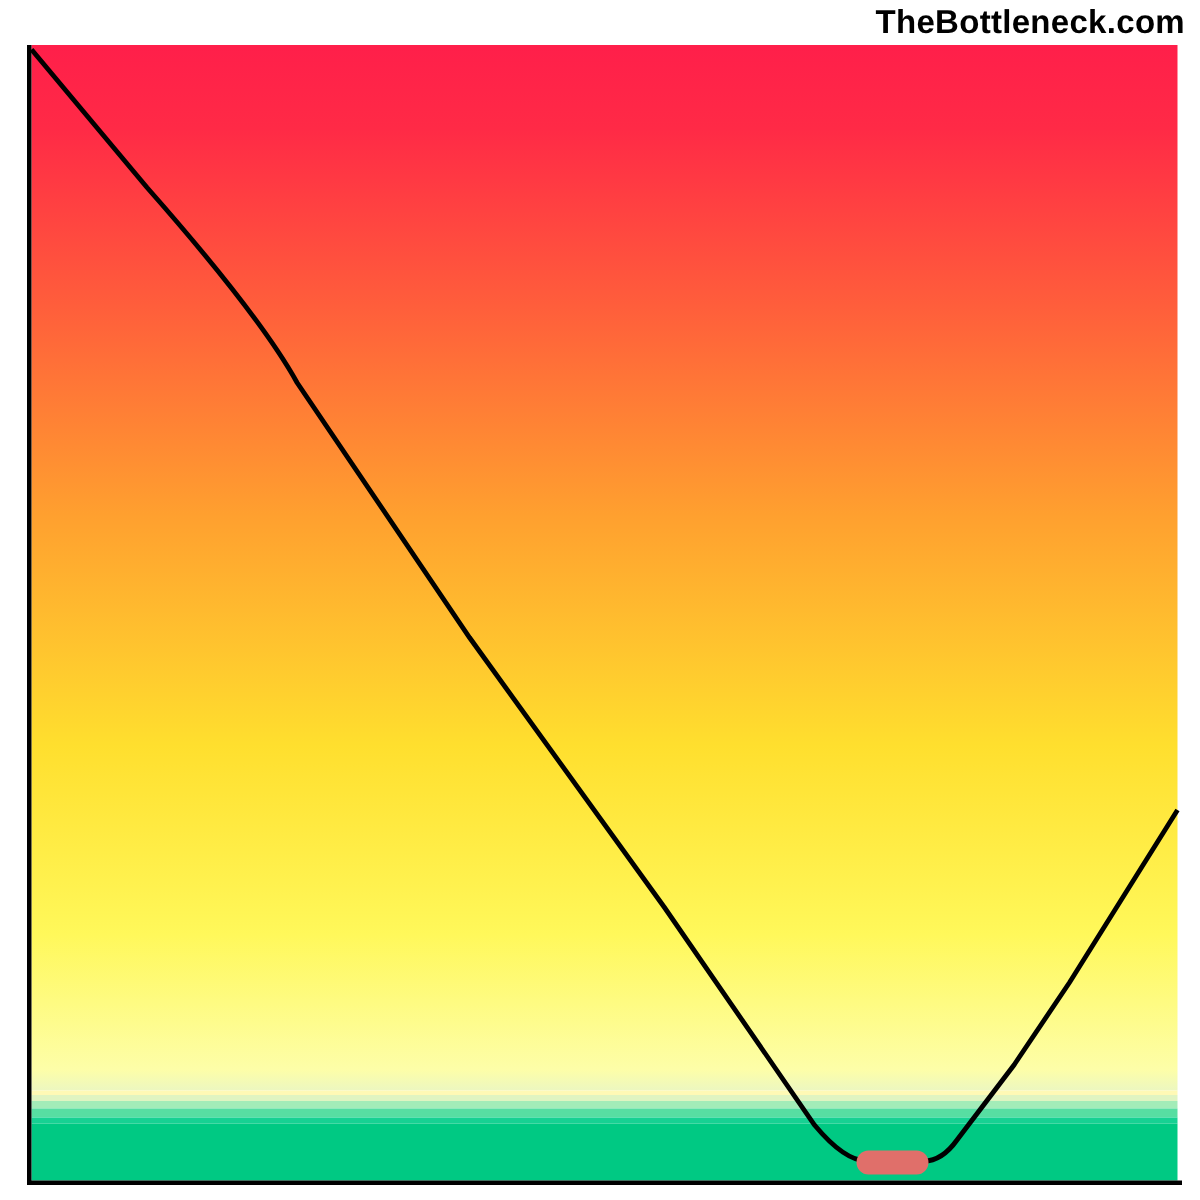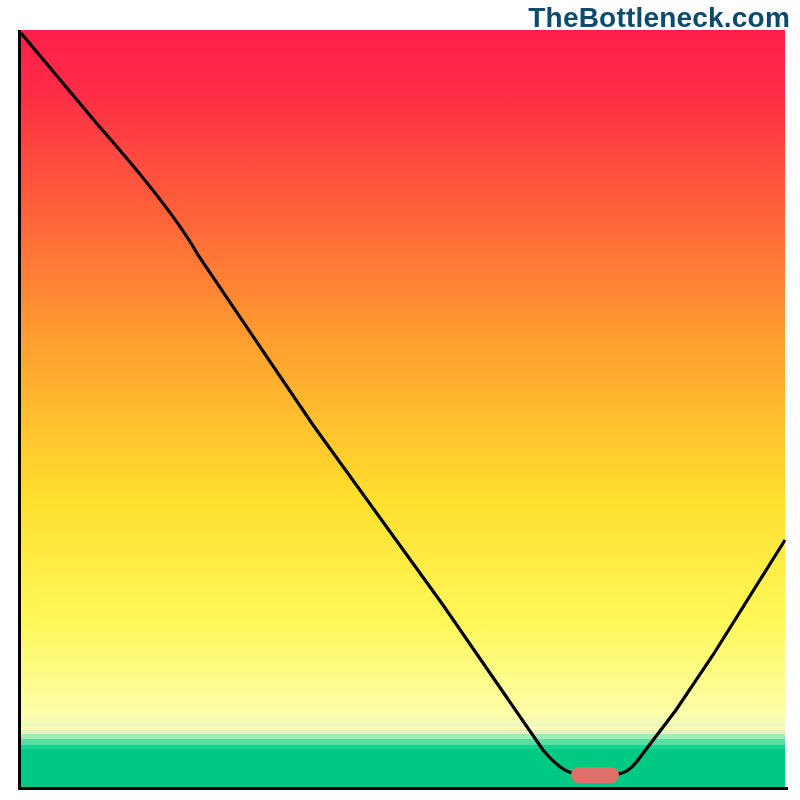--- a/index.html
+++ b/index.html
@@ -12,23 +12,23 @@
   }
   .container {
     position: relative;
     width: 800px;
     height: 800px;
   }
   .watermark {
     position: absolute;
     top: 2px;
     right: 10px;
-    font-size: 28px;
+    font-size: 22px;
     font-weight: 600;
-    color: #0c4a6e;
+    color: #000000;
     letter-spacing: 0.2px;
   }
   .plot-area {
     position: absolute;
     left: 18px;
     top: 30px;
     width: 770px;
     height: 760px;
   }
   .axes-border {

